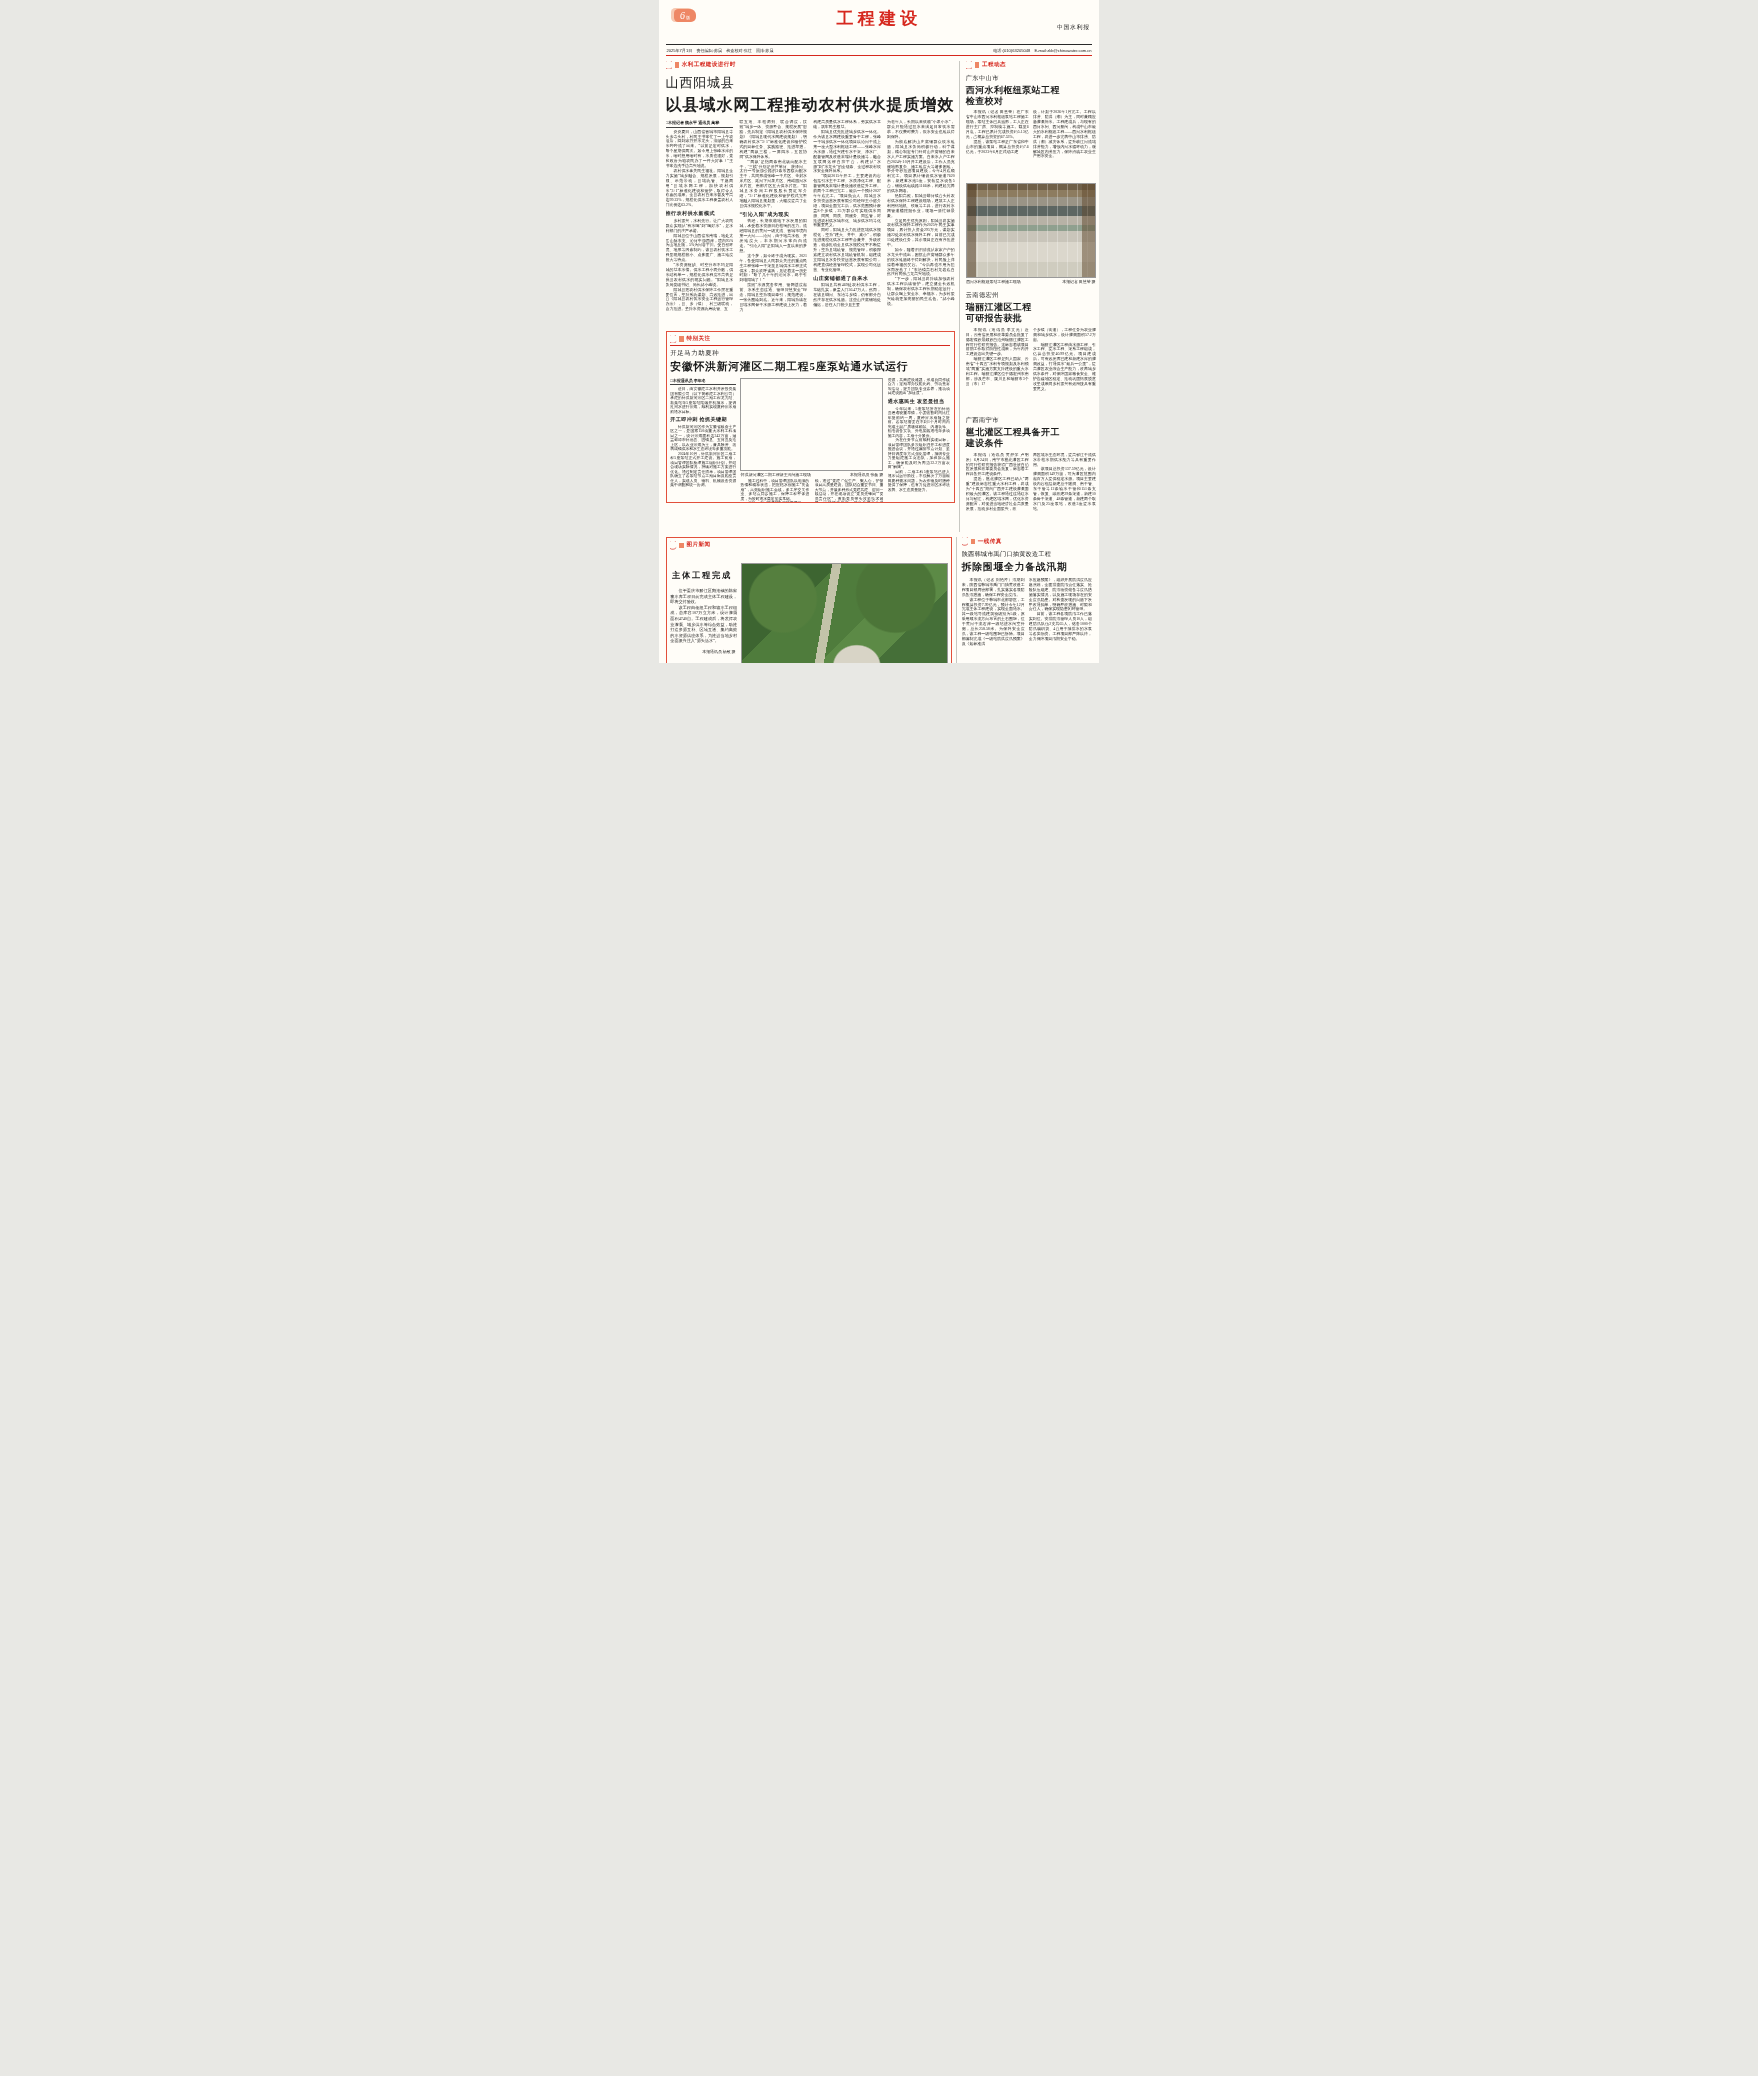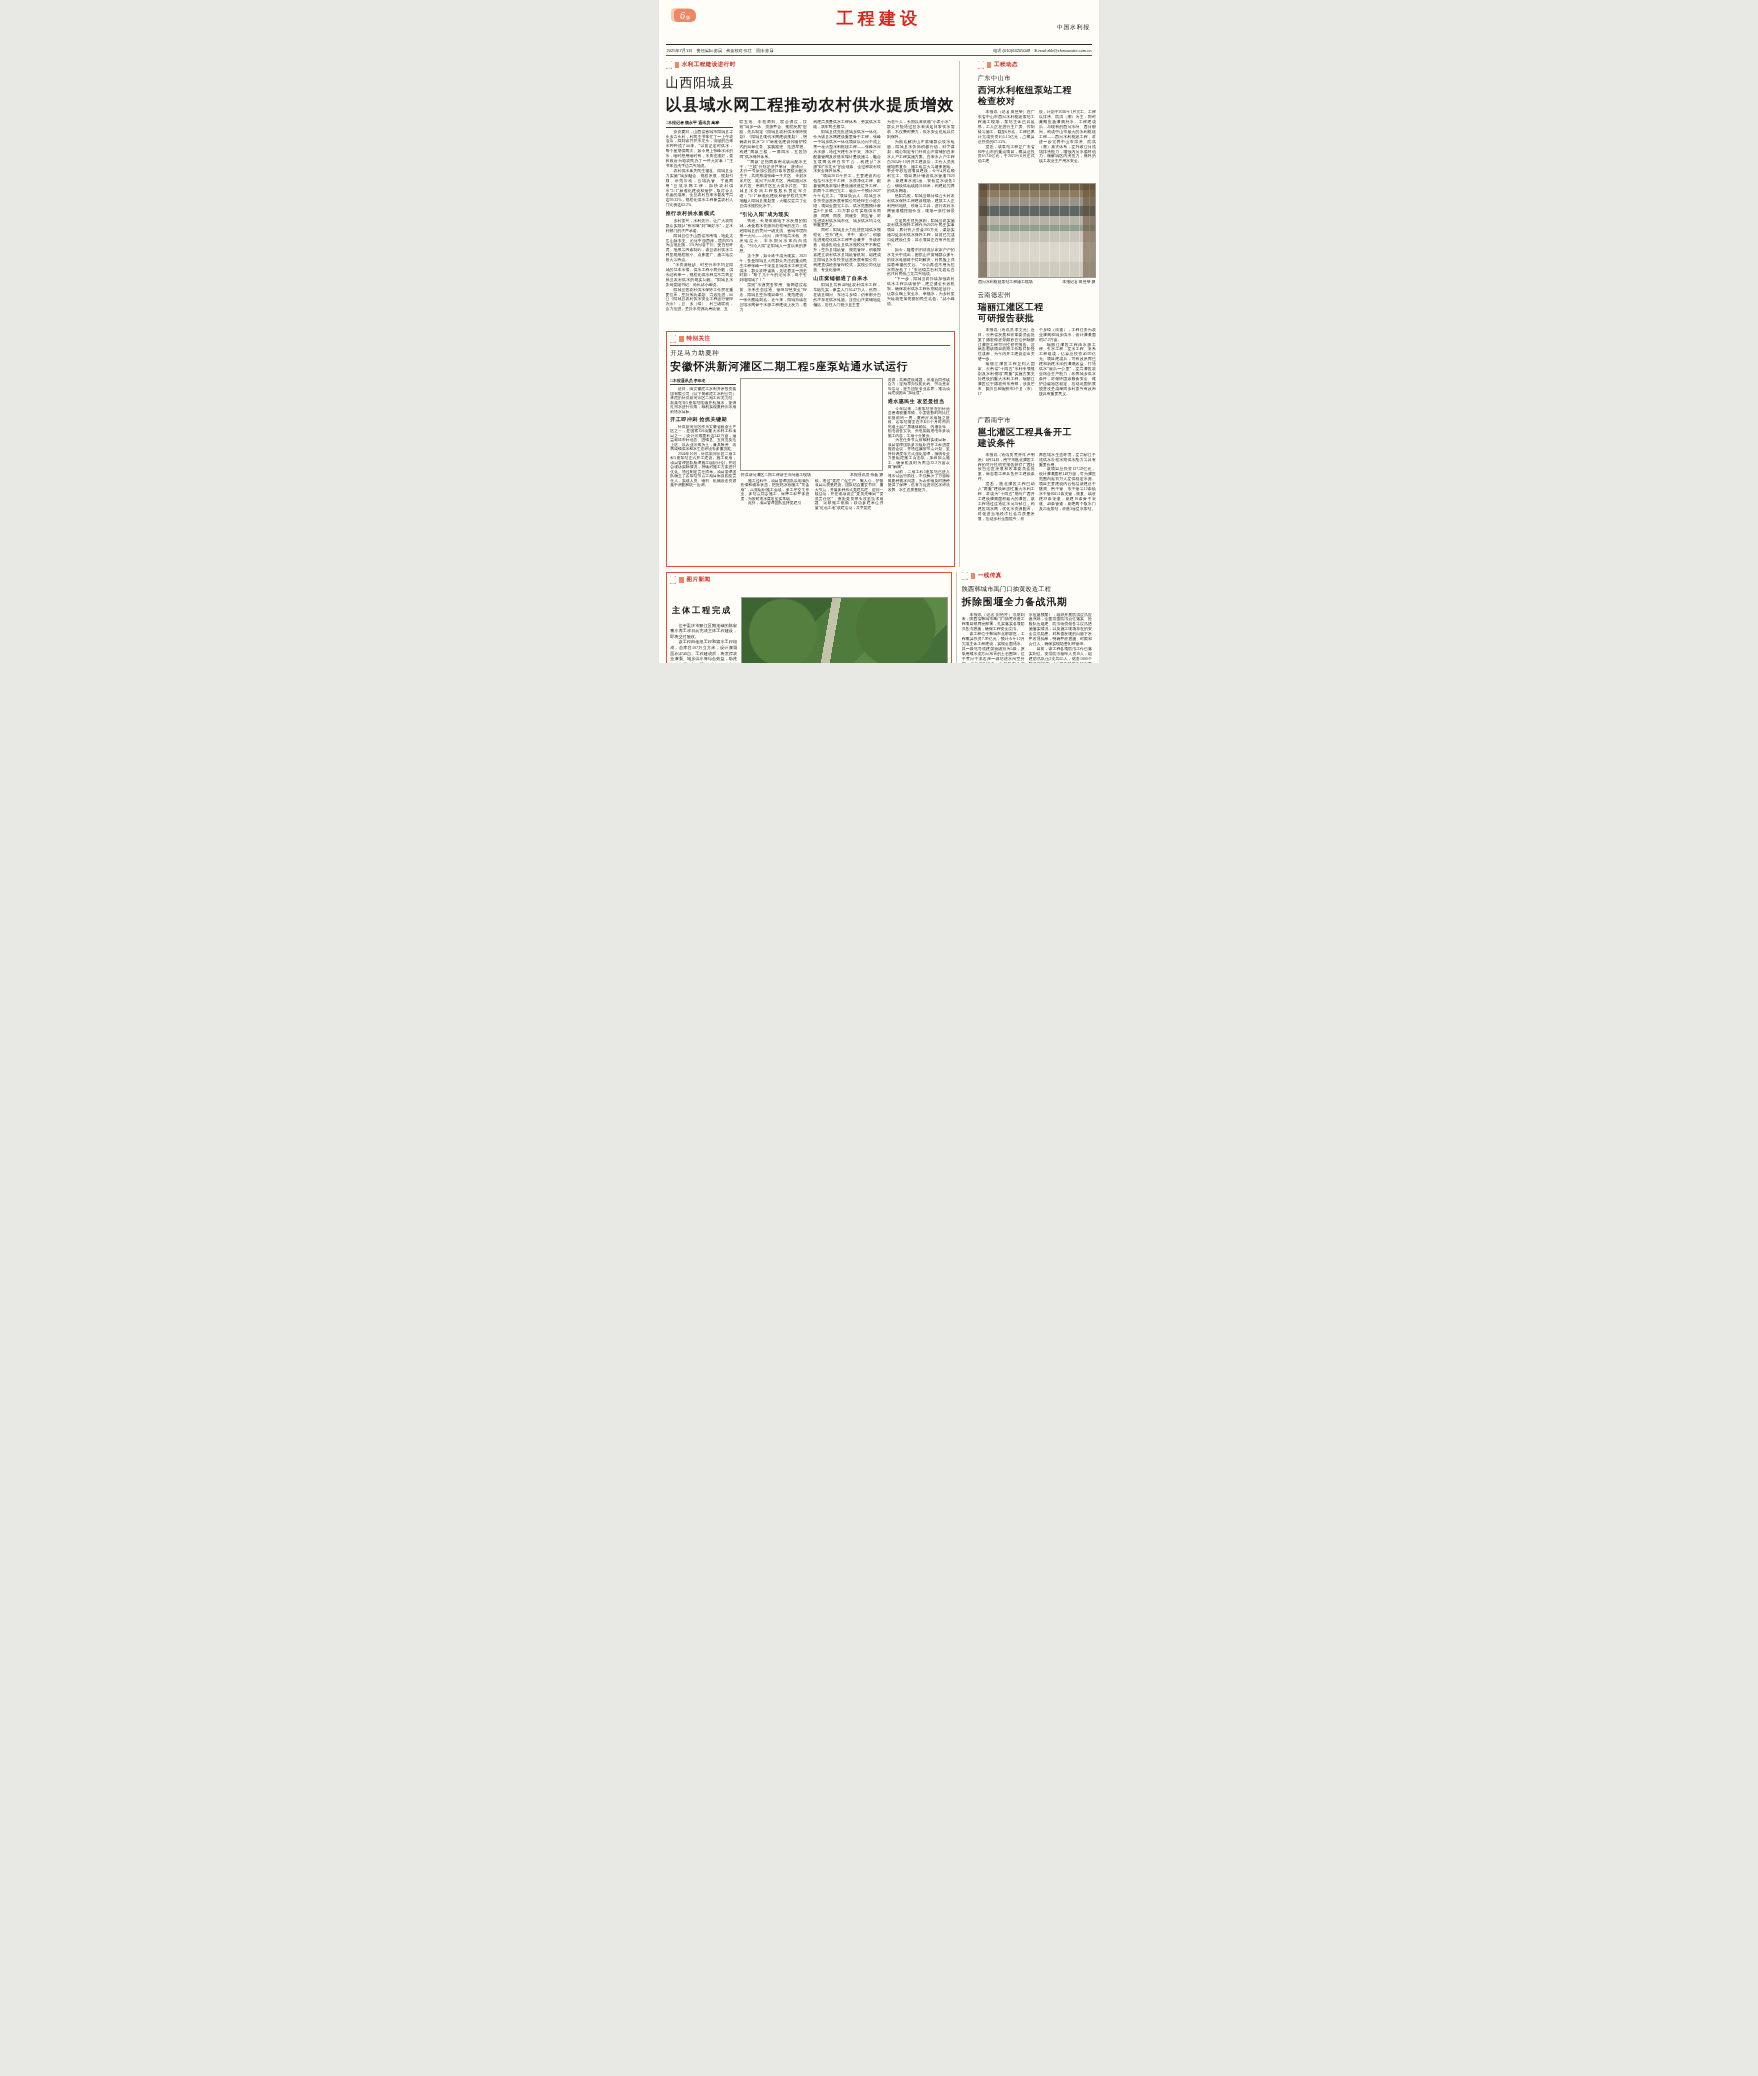--- a/index.html
+++ b/index.html
@@ -32,41 +32,41 @@
   .cols { display:flex; overflow:hidden; }
   .colx { overflow:hidden; }
   .para { font-size:3.9px; line-height:4.9px; text-align:justify; }
   .para { text-indent:2em; }
   .para.noind { text-indent:0; }
   .sub-head { font-size:5.1px; font-weight:bold; font-family:"Liberation Sans","DejaVu Sans",sans-serif; margin:2.1px 0 1.7px 0; letter-spacing:0.4px; }
 
   
   .main-grid { display:flex; }
   .left-zone { width:289px; }
-  .right-rail { width:137px; margin-left:4.2px; border-left:0.4px solid #c8c8c2; padding-left:18px; }
+  .right-rail { width:137px; margin-left:4.2px; border-left:0.4px solid #c8c8c2; padding-left:6px; }
   .a1-head { font-size:16px; font-weight:bold; letter-spacing:1px; margin:3.3px 0 4.2px 0; white-space:nowrap; }
   .a1-cols { height:206px; }
   .a1-cols .colx { width:68px; margin-right:6.2px; }
   .a1-cols .colx:last-child { margin-right:0; }
 
   
   .rr-kicker { font-size:6.2px; letter-spacing:0.4px; margin-top:4.2px; }
   .rr-head { font-size:9px; font-weight:bold; letter-spacing:0.4px; line-height:11.2px; margin:1.7px 0 3.3px 0; }
   .rr-cols .colx { width:63px; }
   .rr-cols .colx + .colx { margin-left:4.2px; }
   .photo { width:100%; position:relative; overflow:hidden; border:0.4px solid #999; }
   .photo-gd { height:95px; background:
       linear-gradient(90deg, rgba(82,60,36,.55) 0 7%, transparent 7% 90%, rgba(96,72,44,.5) 90%),
       repeating-linear-gradient(90deg, rgba(255,255,255,.28) 0 1.2px, transparent 1.2px 10px),
       linear-gradient(180deg,#6f6049 0 6%, #8d7c60 6% 14%, #9a9486 14% 24%, #5d6662 24% 34%, #b7b2a6 34% 44%, #8fa08f 44% 50%, #c9c5ba 50% 62%, #dbd7cc 62% 84%, #cfccbf 84%); }
   .cap { display:flex; justify-content:space-between; font-size:3.9px; padding:1.2px 0.4px 0 0.4px; color:#222; }
   .rr-art { padding-bottom:3.3px; }
 
   
-  .special { border:0.7px solid #e2503c; margin-top:4.2px; padding:2.9px 3.7px 2.5px 3.7px; height:236px; overflow:hidden; }
+  .special { border:0.7px solid #e2503c; margin-top:4.2px; padding:2.9px 3.7px 2.5px 3.7px; height:172px; overflow:hidden; }
   .sp-rule { border-top:0.8px solid #d6281e; margin:1.2px 0 3.3px 0; }
   .sp-kicker { font-size:6.4px; letter-spacing:0.6px; }
   .sp-head { font-size:10.8px; font-weight:bold; letter-spacing:0.8px; margin:2.1px 0 3.7px 0; white-space:nowrap; }
   .sp-row { display:flex; height:154px; overflow:hidden; }
   .sp-left { width:66px; flex:0 0 66px; }
   .sp-mid { width:143px; flex:0 0 143px; margin:0 4.2px; }
   .sp-right { width:63px; flex:1; }
   .sp-row .para { font-size:3.8px; line-height:4.5px; }
   .photo-mid { height:93px; background:
       repeating-linear-gradient(55deg, rgba(66,44,20,.4) 0 0.8px, transparent 0.8px 5.4px),

